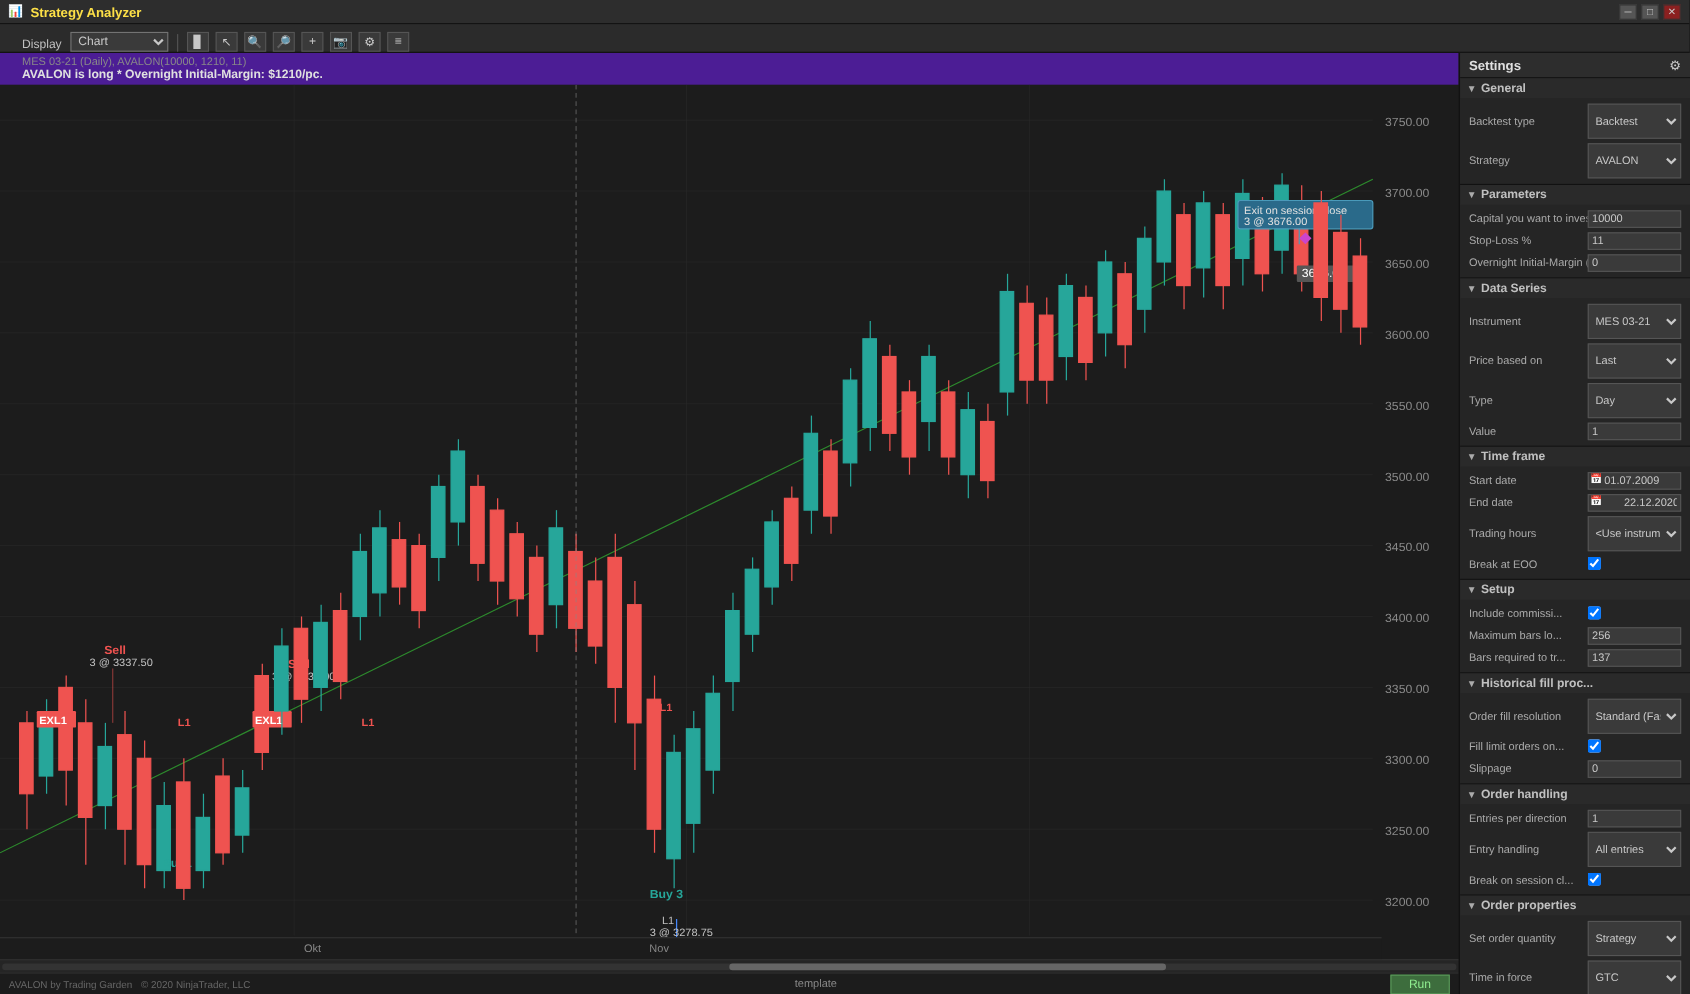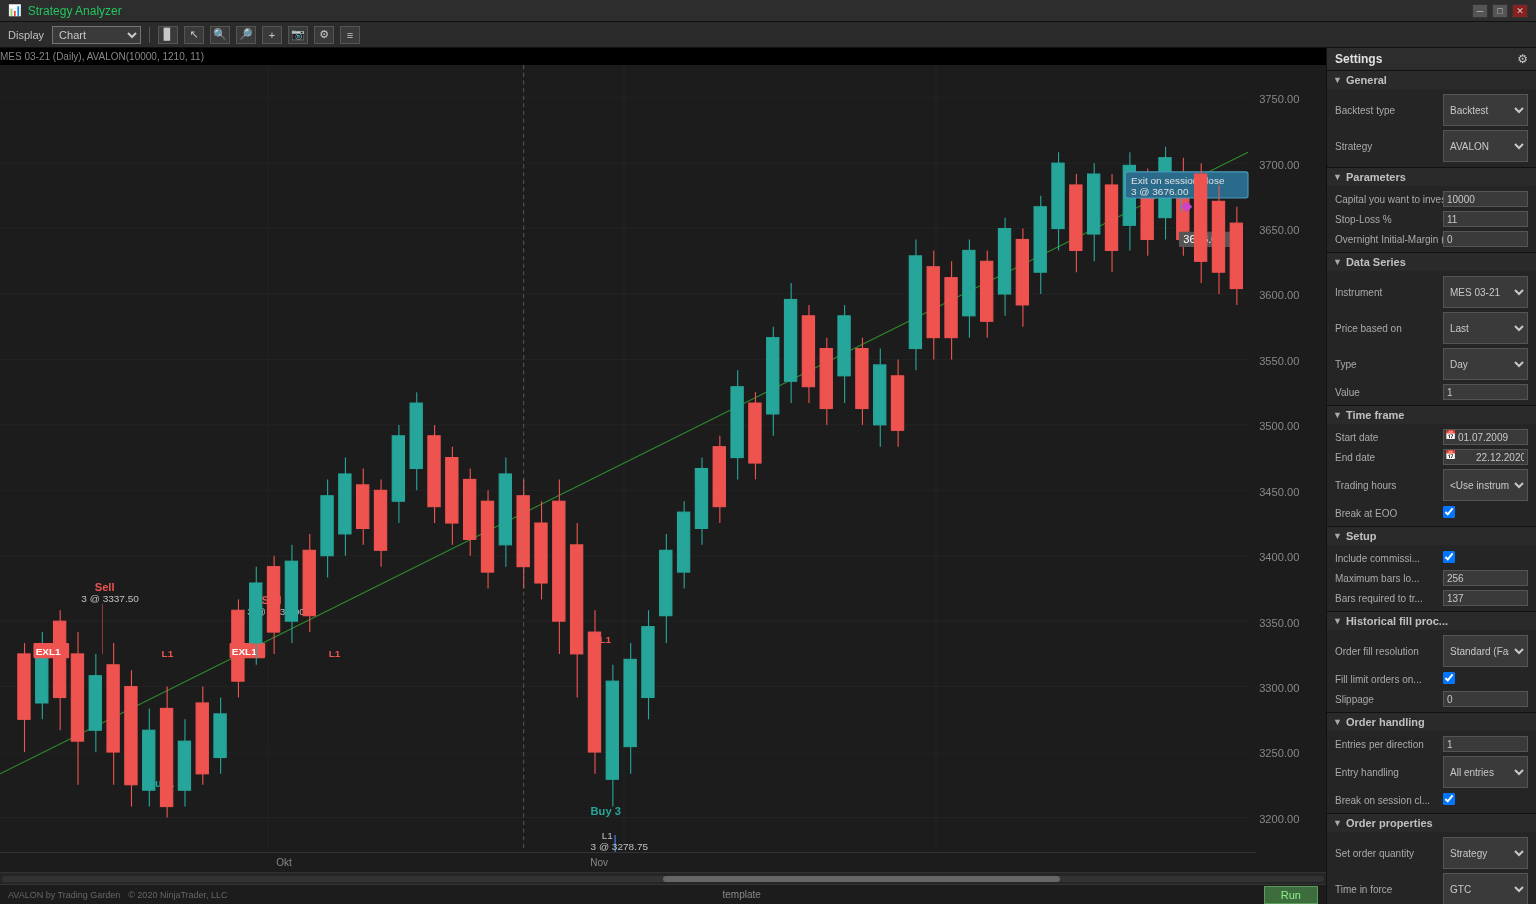--- a/index.html
+++ b/index.html
@@ -17,22 +17,22 @@
     #title-bar {
       background: #2d2d2d;
       height: 22px;
       display: flex;
       align-items: center;
       padding: 0 8px;
       border-bottom: 1px solid #111;
     }
     #title-bar .title {
       font-size: 12px;
-      font-weight: normal;
-      color: #22c55e;
+      font-weight: bold;
+      color: #fde047;
     }
     #title-bar .window-controls {
       margin-left: auto;
       display: flex;
       gap: 4px;
     }
     #title-bar .win-btn {
       width: 16px;
       height: 14px;
       background: #555;
@@ -50,22 +50,22 @@
       display: flex;
       flex-direction: column;
       height: calc(100% - 22px);
     }
 
     
     #toolbar {
       background: #2b2b2b;
       height: 26px;
       display: flex;
-      align-items: center;
-      padding: 0 8px;
+      align-items: flex-end;
+      padding: 0 20px;
       gap: 6px;
       border-bottom: 1px solid #111;
     }
     .toolbar-label {
       font-size: 11px;
       color: #c0c0c0;
       margin-right: 2px;
     }
     .toolbar-select {
       background: #3a3a3a;
@@ -106,22 +106,22 @@
     #chart-area {
       flex: 1;
       background: #1c1c1c;
       position: relative;
       overflow: hidden;
       display: flex;
       flex-direction: column;
     }
 
     #chart-header {
-      padding: 3px 0;
-      background: #000000;
+      padding: 3px 20px;
+      background: #4c1d95;
     }
     #chart-header .chart-title {
       font-size: 10px;
       color: #888;
     }
     #chart-header .chart-subtitle {
       font-size: 11px;
       color: #e0e0e0;
       font-weight: bold;
     }
@@ -322,20 +322,21 @@
     <div class="toolbar-btn" title="Screenshot">📷</div>
     <div class="toolbar-btn" title="Properties">⚙</div>
     <div class="toolbar-btn" title="Menu">≡</div>
   </div>
 
   <div id="content-area">
 
     <div id="chart-area">
       <div id="chart-header">
         <div class="chart-title">MES 03-21 (Daily), AVALON(10000, 1210, 11)</div>
+        <div class="chart-subtitle">AVALON is long * Overnight Initial-Margin: $1210/pc.</div>
       </div>
 
       <div id="chart-canvas" style="position:relative; flex:1;">
         <svg id="chart-svg" viewBox="0 0 1190 740" preserveAspectRatio="none">
 
           <line class="grid-line" x1="0" y1="30" x2="1120" y2="30"></line>
           <line class="grid-line" x1="0" y1="90" x2="1120" y2="90"></line>
           <line class="grid-line" x1="0" y1="150" x2="1120" y2="150"></line>
           <line class="grid-line" x1="0" y1="210" x2="1120" y2="210"></line>
           <line class="grid-line" x1="0" y1="270" x2="1120" y2="270"></line>

